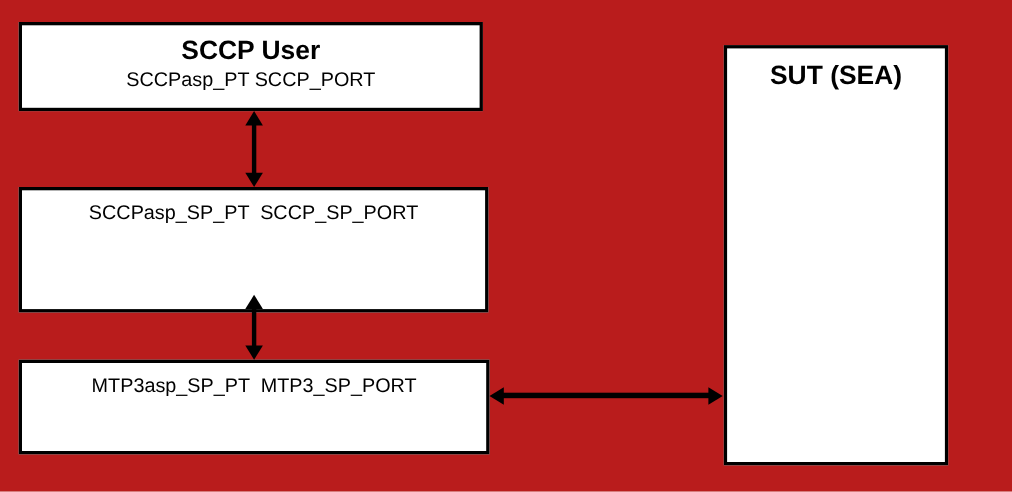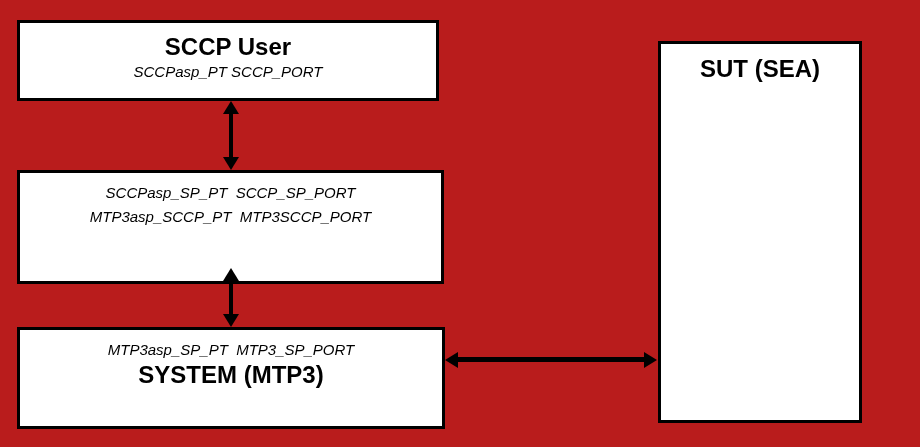--- a/index.html
+++ b/index.html
@@ -23,29 +23,28 @@
     background: #ffffff;
     text-align: center;
   }
   .box-title {
     font-size: 24px;
     font-weight: bold;
     line-height: 26px;
     white-space: pre;
   }
   .ports {
-    font-size: 15px;
+    font-size: 18px;
     line-height: 24px;
     white-space: pre;
-    font-style: italic;
   }
   
   #box-sccp-user  { left: 17px;  top: 20px;  width: 422px; height: 81px;  padding-top: 11px; }
   #box-sccp       { left: 17px;  top: 170px; width: 427px; height: 114px;  padding-top: 8px; }
-  #box-system     { left: 17px;  top: 327px; width: 428px; height: 102px;  padding-top: 8px; }
+  #box-system     { left: 17px;  top: 327px; width: 428px; height: 86px;  padding-top: 8px; }
   #box-sut        { left: 658px; top: 41px;  width: 204px; height: 382px; padding-top: 12px; }
 
   
   .arrow-v {
     position: absolute;
     width: 16px;
   }
   .arrow-v .shaft {
     position: absolute;
     left: 6px;
@@ -112,26 +111,24 @@
 
 <div id="canvas">
 
   <div class="dbox" id="box-sccp-user">
     <div class="box-title">SCCP User</div>
     <div class="ports">SCCPasp_PT SCCP_PORT</div>
   </div>
 
   <div class="dbox" id="box-sccp">
     <div class="ports">SCCPasp_SP_PT  SCCP_SP_PORT</div>
-    <div class="ports">MTP3asp_SCCP_PT  MTP3SCCP_PORT</div>
   </div>
 
   <div class="dbox" id="box-system">
     <div class="ports">MTP3asp_SP_PT  MTP3_SP_PORT</div>
-    <div class="box-title">SYSTEM (MTP3)</div>
   </div>
 
   <div class="dbox" id="box-sut">
     <div class="box-title">SUT (SEA)</div>
   </div>
 
   <div class="arrow-v" id="arrow-user-sccp">
     <div class="head-up"></div>
     <div class="shaft"></div>
     <div class="head-down"></div>

